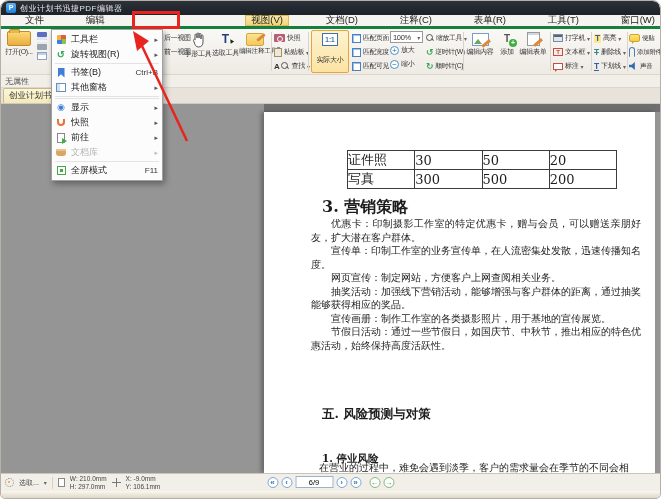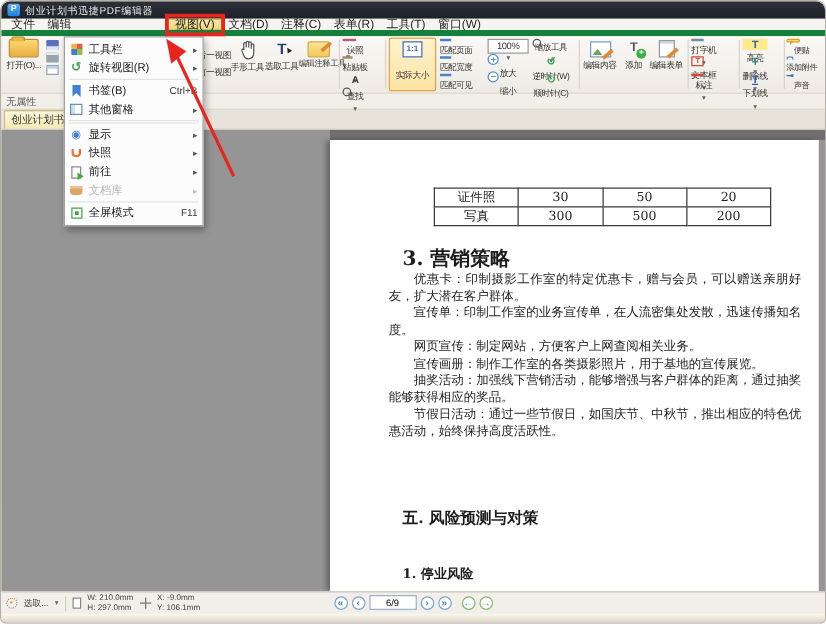--- a/index.html
+++ b/index.html
@@ -14,33 +14,33 @@
 
 .titlebar {
   height:14px; background:linear-gradient(#2c313a,#1d2128);
   border-radius:7px 7px 0 0; display:flex; align-items:center; gap:4px; padding-left:5px;
 }
 .logo { width:10px; height:10px; background:linear-gradient(#5db2f7,#1d7fdd); border-radius:2px;
   color:#fff; font-size:7px; font-weight:bold; text-align:center; line-height:10px; }
 .title-text { color:#e6e6e6; font-size:8px; letter-spacing:.5px;text-align:center; }
 
 
-.menubar { height:14px; background:#f6f4f0; border-bottom:5px solid #15803d;
-  display:flex; align-items:stretch; padding-left:3px; font-size:9.5px; color:#222; }
+.menubar { height:14px; background:#f6f4f0; border-bottom:3px solid #15803d;
+  display:flex; align-items:stretch; padding-left:19px; font-size:9.5px; color:#222;justify-content:space-between; }
 .menu-item { padding:0 5px; display:flex; align-items:center; cursor:default; }
 .menu-item.active { background:linear-gradient(#f9e7a7,#f0d67e); border:1px solid #dcba57; }
 .menu-spacer { width:72px; }
 
 
 .toolbar { position:relative; height:46px;
   background:linear-gradient(#faf8f5,#eeebe5); border-bottom:1px solid #dcd6cc; }
 .tb { position:absolute; text-align:center; font-size:7px; color:#333; }
 .tb .lab { display:block; margin-top:1px; white-space:nowrap; letter-spacing:-.3px; }
 .vdiv { position:absolute; top:3px; bottom:3px; width:1px; background:#d9d3c9; }
-.row { display:flex; gap:2px; height:14px; white-space:nowrap; letter-spacing:-.3px;flex-direction:column; }
+.row { display:flex; align-items:center; gap:2px; height:14px; white-space:nowrap; letter-spacing:-.3px; }
 .caret { font-size:6px; color:#666; }
 
 
 .i-folder { display:block; width:24px; height:15px; margin:2px auto 0;
   background:linear-gradient(#fbd975,#eaae3e); border:1px solid #c08c2c; border-radius:2px; position:relative; }
 .i-folder::before { content:""; position:absolute; top:-3px; left:1px; width:9px; height:3px;
   background:#eab64a; border:1px solid #c08c2c; border-bottom:none; border-radius:2px 2px 0 0; }
 .mini { display:block; width:10px; height:8px; margin-bottom:2px; }
 .i-floppy { background:#5b6fc0; border-radius:1px; box-shadow:inset 0 -3px 0 #dfe4f5; }
 .i-printer { background:#9aa4ad; box-shadow:inset 0 2px 0 #e8ecef; border-radius:1px; }
@@ -118,21 +118,21 @@
   border-radius:2px 2px 0 0; font-size:8.5px; color:#333; padding:0 5px; display:flex; align-items:center; gap:5px; }
 .tab-close { color:#8b4a42; font-size:9px; line-height:9px; cursor:default; }
 
 
 .canvas { position:relative; height:369px; background:#959595; overflow:hidden; }
 .page-gap { position:absolute; left:263px; top:0; right:0; height:8px; background:#6e6e6e; }
 .page { position:absolute; left:263px; top:8px; width:391px; bottom:0; background:#fff;
   box-shadow:-3px 0 4px rgba(0,0,0,.3); color:#1d1d1d;
   font-family:"DejaVu Serif","Liberation Serif",serif; }
 .doc-table { position:absolute; left:83px; top:38px; width:270px; border-collapse:collapse; }
-.doc-table td { border:1px solid #3c3c3c; text-align:center; font-size:10px; height:14px; width:25%; }
+.doc-table td { border:1px solid #3c3c3c; font-size:13px; height:14px; width:25%; }
 .doc-h1 { position:absolute; left:58px; top:85px; font-size:16px; font-weight:bold; }
 .doc-paras { position:absolute; left:47px; top:105px; width:330px; font-size:10px;
   line-height:13.5px; text-align:justify; }
 .doc-paras p { text-indent:2em; }
 .doc-h2 { position:absolute; left:58px; top:294px; font-size:12.5px; font-weight:bold; }
 .doc-h3 { position:absolute; left:58px; top:327px; font-size:10.5px; font-weight:bold;margin-top:13px; }
 .doc-last { position:absolute; left:35px; top:349px; width:330px; font-size:10px; text-indent:2em; }
 
 
 .statusbar { position:relative; height:18px; background:#f2efe9; border-top:1px solid #cac4bb;
@@ -428,27 +428,28 @@
         </tr>
       </tbody>
         </table>
 
       <div class="doc-h1">3. 营销策略</div>
 
       <div class="doc-paras">
         <p>优惠卡：印制摄影工作室的特定优惠卡，赠与会员，可以赠送亲朋好友，扩大潜在客户群体。</p>
         <p>宣传单：印制工作室的业务宣传单，在人流密集处发散，迅速传播知名度。</p>
         <p>网页宣传：制定网站，方便客户上网查阅相关业务。</p>
+        <p>抽奖活动：加强线下营销活动，能够增强与客户群体的距离，通过抽奖能够获得相应的奖品。</p>
         <p>宣传画册：制作工作室的各类摄影照片，用于基地的宣传展览。</p>
-        <p>抽奖活动：加强线下营销活动，能够增强与客户群体的距离，通过抽奖能够获得相应的奖品。</p>
         <p>节假日活动：通过一些节假日，如国庆节、中秋节，推出相应的特色优惠活动，始终保持高度活跃性。</p>
       </div>
 
       <div class="doc-h2">五. 风险预测与对策</div>
       <div class="doc-h3">1. 停业风险</div>
+      <div class="doc-last">在营业的过程中，难免会遇到淡季，客户的需求量会在季节的不同会相</div>
     </div>
   </div>
 
   <div class="statusbar">
     <div class="sb-left">
       <span class="gear"></span>
       <span style="font-size:7px;">选取...</span>
       <span class="caret">▾</span>
       <span class="sb-sep"></span>
       <span class="psize"></span>

